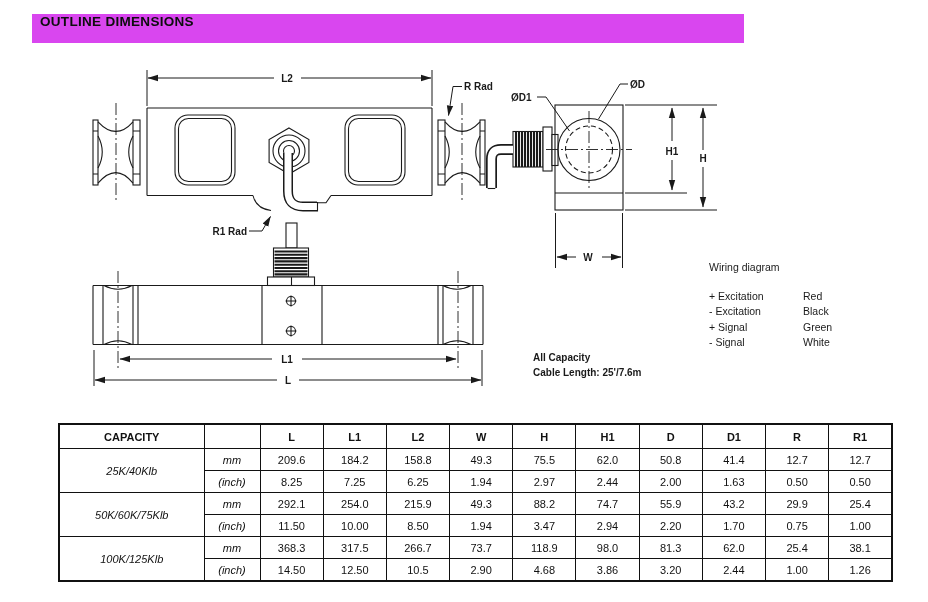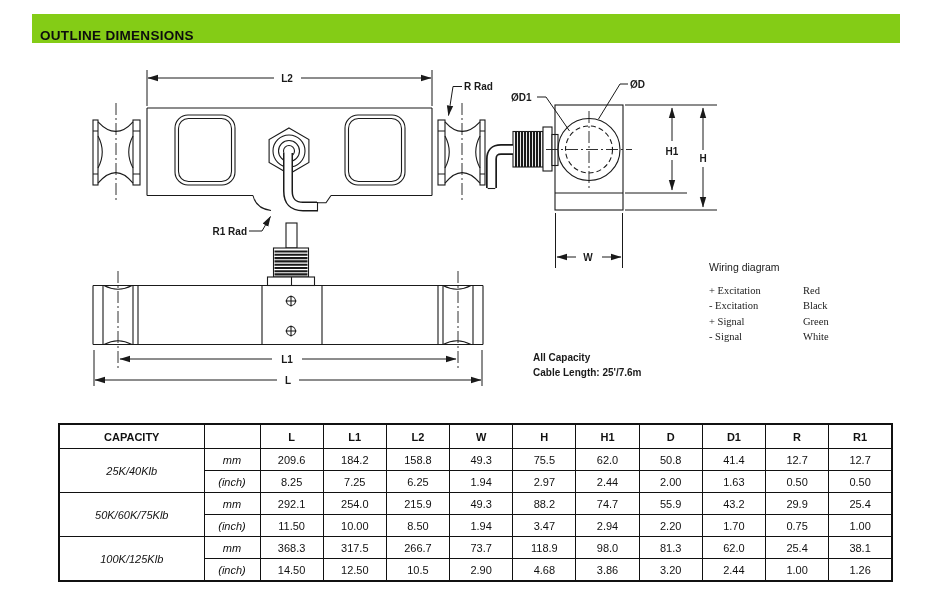--- a/index.html
+++ b/index.html
@@ -1,39 +1,39 @@
 <!DOCTYPE html>
 <html><head>
 <meta charset="utf-8">
 <style>
   html,body{margin:0;padding:0;}
   body{
     width:928px;height:602px;position:relative;background:#ffffff;
     font-family:"Liberation Sans",sans-serif;color:#1a1a1a;overflow:hidden;
   }
   .header-bar{
-    position:absolute;left:32px;top:14px;width:868px;height:29px;
-    background:#84cc16;display:flex;align-items:flex-end;
+    position:absolute;left:32px;top:14px;width:712px;height:29px;
+    background:#d946ef;display:flex;align-items:flex-start;
   }
   .header-bar span{
     font-size:13.5px;font-weight:bold;color:#0d0d0d;padding-left:8px;letter-spacing:.3px;
   }
   svg.drawing{position:absolute;left:0;top:0;}
   .ln{stroke:#1a1a1a;stroke-width:1.1;fill:none;}
   .fw{fill:#ffffff;}
   .cl{stroke:#1a1a1a;stroke-width:0.9;fill:none;stroke-dasharray:12 3 2 3;}
   .dsh{stroke:#1a1a1a;stroke-width:1.1;fill:none;stroke-dasharray:5 3;}
   .dim{stroke:#1a1a1a;stroke-width:1;fill:none;}
   .thr{stroke:#1a1a1a;stroke-width:2.1;fill:none;}
   .cabB{stroke:#1a1a1a;fill:none;}
   .cabW{stroke:#ffffff;fill:none;}
   text.dlb{font-family:"Liberation Sans",sans-serif;font-size:10px;font-weight:bold;fill:#1a1a1a;}
   .wiring{position:absolute;left:709px;top:260px;font-size:10.5px;line-height:15.5px;}
-  .w-title{margin-bottom:7px;}
-  .w-row{display:grid;grid-template-columns:94px auto;font-family:Liberation Serif, serif;}
+  .w-title{margin-bottom:13px;}
+  .w-row{display:grid;grid-template-columns:94px auto;}
   .note{position:absolute;left:533px;top:350px;font-size:10px;font-weight:bold;line-height:15px;}
   .tblwrap{position:absolute;left:58px;top:423px;}
   table{border-collapse:collapse;table-layout:fixed;width:835px;border:2px solid #111;
         font-family:"Liberation Sans",sans-serif;font-size:11px;color:#111;}
   th,td{border:1px solid #111;text-align:center;padding:0;height:21px;overflow:hidden;white-space:nowrap;}
   thead th{height:23px;font-weight:bold;text-align:center;}
   td.cap,td.unit{font-weight:normal;font-style:italic;}
 </style>
 </head>
 <body>

